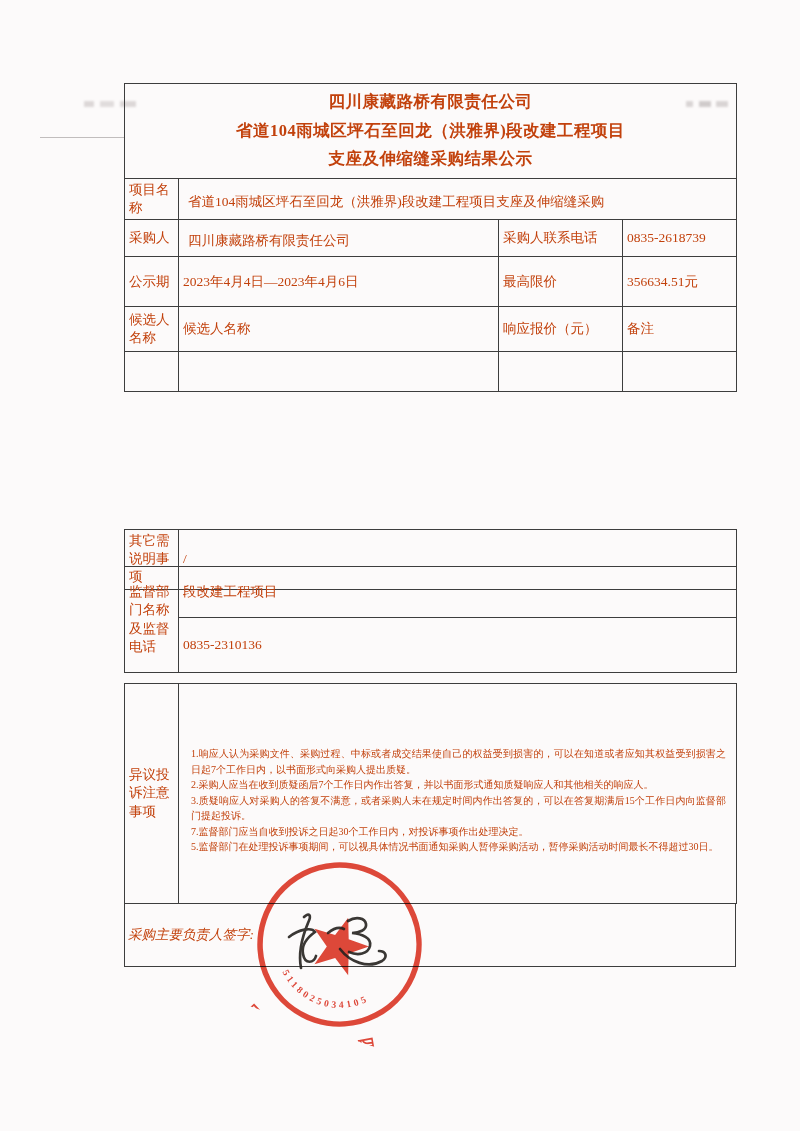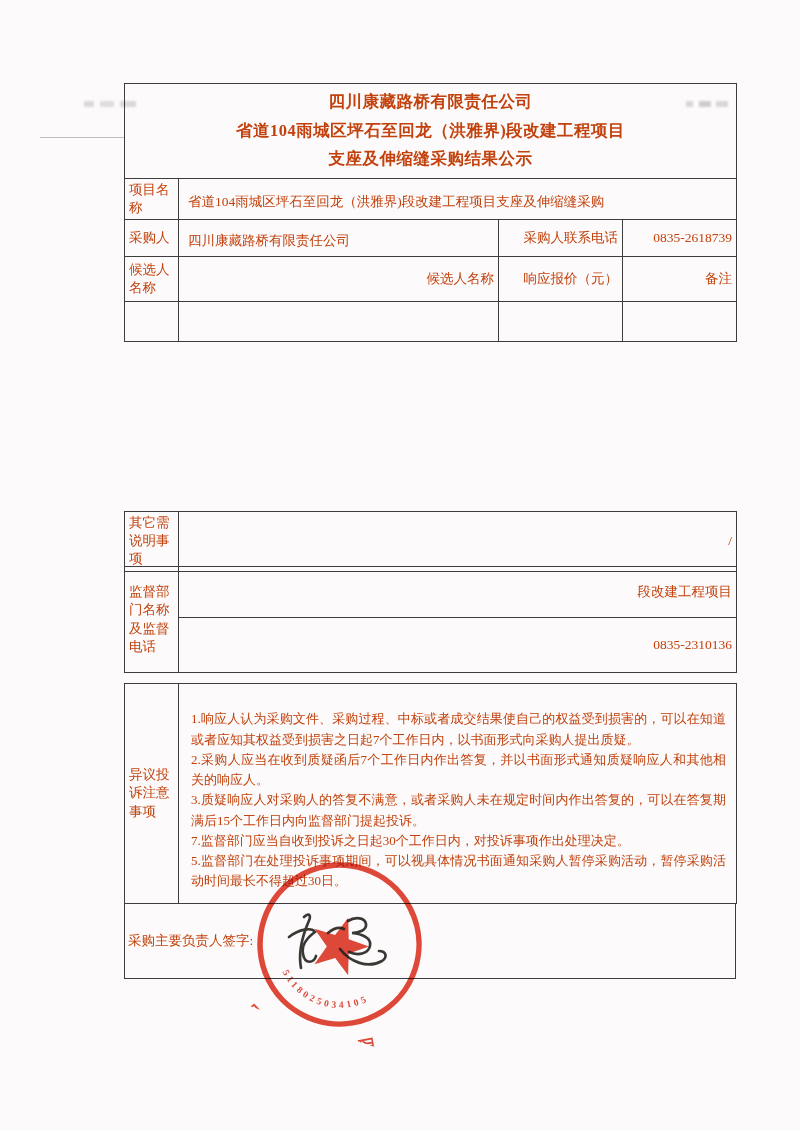--- a/index.html
+++ b/index.html
@@ -15,33 +15,33 @@
   .smudge{position:absolute;opacity:.45;filter:blur(.8px);}
   #smudge-left{left:84px;top:101px;width:52px;height:6px;
     background:linear-gradient(90deg,#b6aeae 0 10px,transparent 10px 16px,#c0b8b8 16px 30px,transparent 30px 36px,#b6aeae 36px 52px);}
   #smudge-right{left:686px;top:101px;width:42px;height:6px;
     background:linear-gradient(90deg,#b0a8a8 0 7px,transparent 7px 13px,#9c9494 13px 25px,transparent 25px 30px,#b0a8a8 30px 42px);}
   #stray-line{left:40px;top:137px;width:85px;height:1.4px;background:#8f8b8b;opacity:.55;filter:none;}
 
   
   table{border-collapse:collapse;table-layout:fixed;position:absolute;left:124px;width:612px;background:transparent;}
   td{border:1.6px solid #3d3d3d;vertical-align:middle;font-size:13.5px;line-height:1.35;overflow:hidden;}
-  #tA{top:83px;} #tB{top:511px;} #tC{top:566px;} #tD{top:683px;}
+  #tA{top:83px;} #tB{top:529px;} #tC{top:566px;} #tD{top:683px;}
   .lab{text-align:left;padding:2px 3px 2px 4px;}
   .l{text-align:left;padding:8px 6px 2px 9px;}
-  .c{text-align:right;padding:2px 4px;}
+  .c{text-align:left;padding:2px 4px;}
   .title-cell{text-align:center;font-size:16.5px;font-weight:600;line-height:1.72;letter-spacing:.5px;padding:4px;}
   .obj{padding:24px 10px 10px 12px;vertical-align:middle;}
-  .obj p{margin:0;font-size:13px;line-height:1.56;text-align:justify;}
+  .obj p{margin:0;font-size:10px;line-height:1.56;text-align:justify;}
 
   
   .sig-row{
-    position:absolute;left:124px;top:903px;width:612px;height:76px;
+    position:absolute;left:124px;top:903px;width:612px;height:64px;
     border:1.6px solid #3d3d3d;box-sizing:border-box;
-    display:flex;align-items:center;
+    display:flex;align-items:center;font-style:italic;
   }
   .sig-label{font-size:13.5px;padding-left:3px;}
 
   
   #signature-ink{position:absolute;left:282px;top:910px;z-index:6;}
 
   
   .seal{
     position:absolute;left:253px;top:858px;width:173px;height:173px;
     transform:rotate(18deg);
@@ -75,20 +75,26 @@
     </tr>
     <tr style="height:39px">
       <td class="lab">项目名称</td>
       <td colspan="3" class="l">省道104雨城区坪石至回龙（洪雅界)段改建工程项目支座及伸缩缝采购</td>
     </tr>
     <tr style="height:37px">
       <td class="lab">采购人</td>
       <td class="l">四川康藏路桥有限责任公司</td>
       <td class="c">采购人联系电话</td>
       <td class="c">0835-2618739</td>
+    </tr>
+    <tr style="height:50px">
+      <td class="lab">公示期</td>
+      <td class="c">2023年4月4日—2023年4月6日</td>
+      <td class="c">最高限价</td>
+      <td class="c">356634.51元</td>
     </tr>
     <tr style="height:45px">
       <td class="lab">候选人名称</td>
       <td class="c">候选人名称</td>
       <td class="c">响应报价（元）</td>
       <td class="c">备注</td>
     </tr>
     <tr style="height:40px">
       <td class="lab"></td>
       <td class="c"></td>

